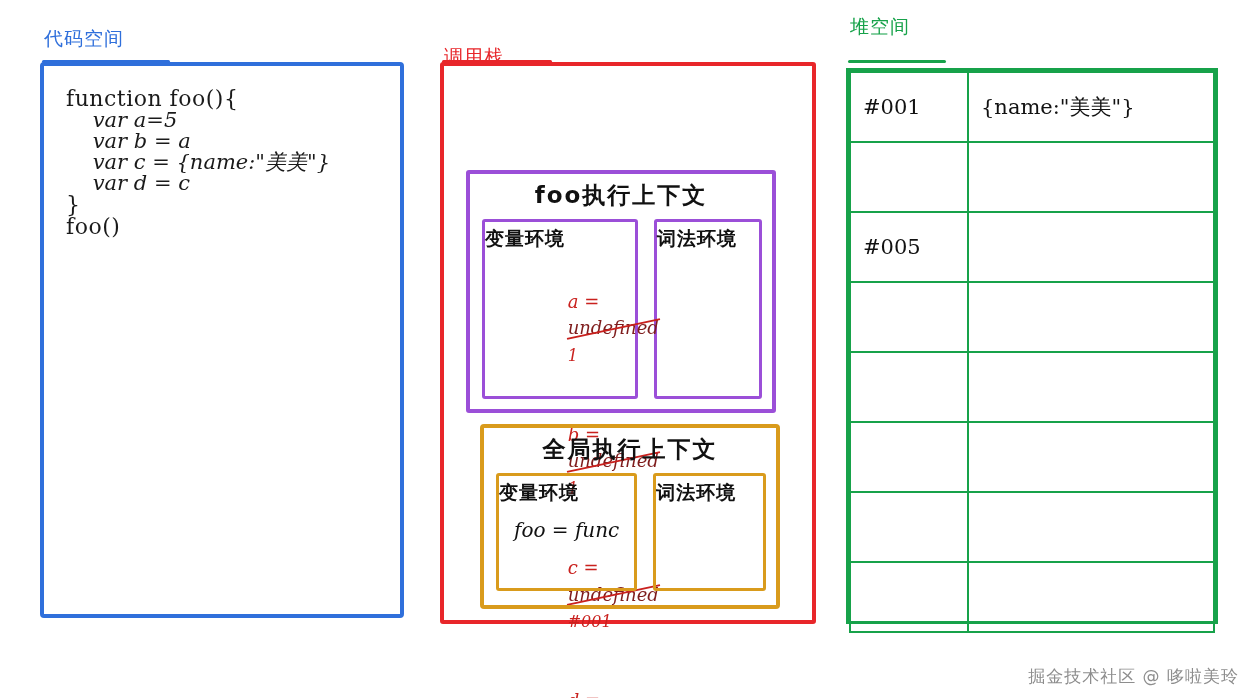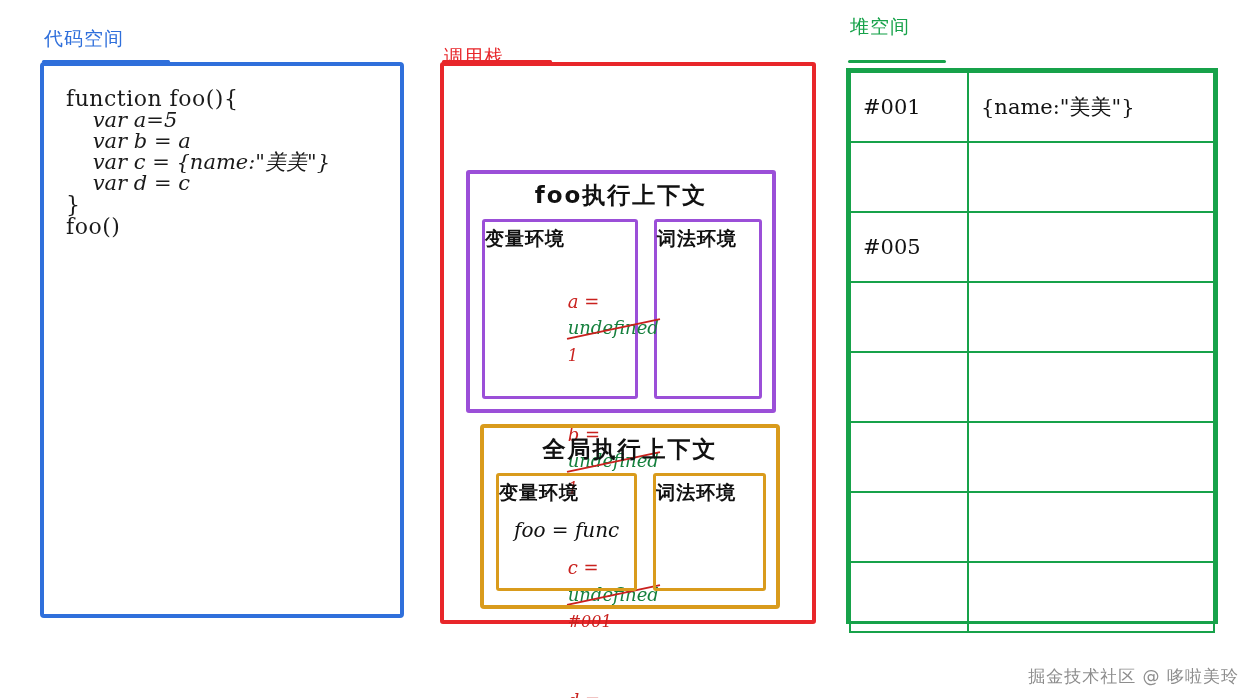--- a/index.html
+++ b/index.html
@@ -132,21 +132,21 @@
     padding-left: 14px;
     font-family: "DejaVu Serif", serif;
     font-size: 18px;
     color: #c9211e;
     line-height: 1.48;
   }
   .var-list .vline { white-space: pre; font-style: italic; }
   .strike {
     position: relative;
     display: inline-block;
-    color: #15803d;
+    color: #7f1d1d;
     text-align: center;
   }
   .strike::after {
     content: "";
     position: absolute;
     left: -2px;
     right: -2px;
     top: 48%;
     height: 2px;
     background: #c9211e;

